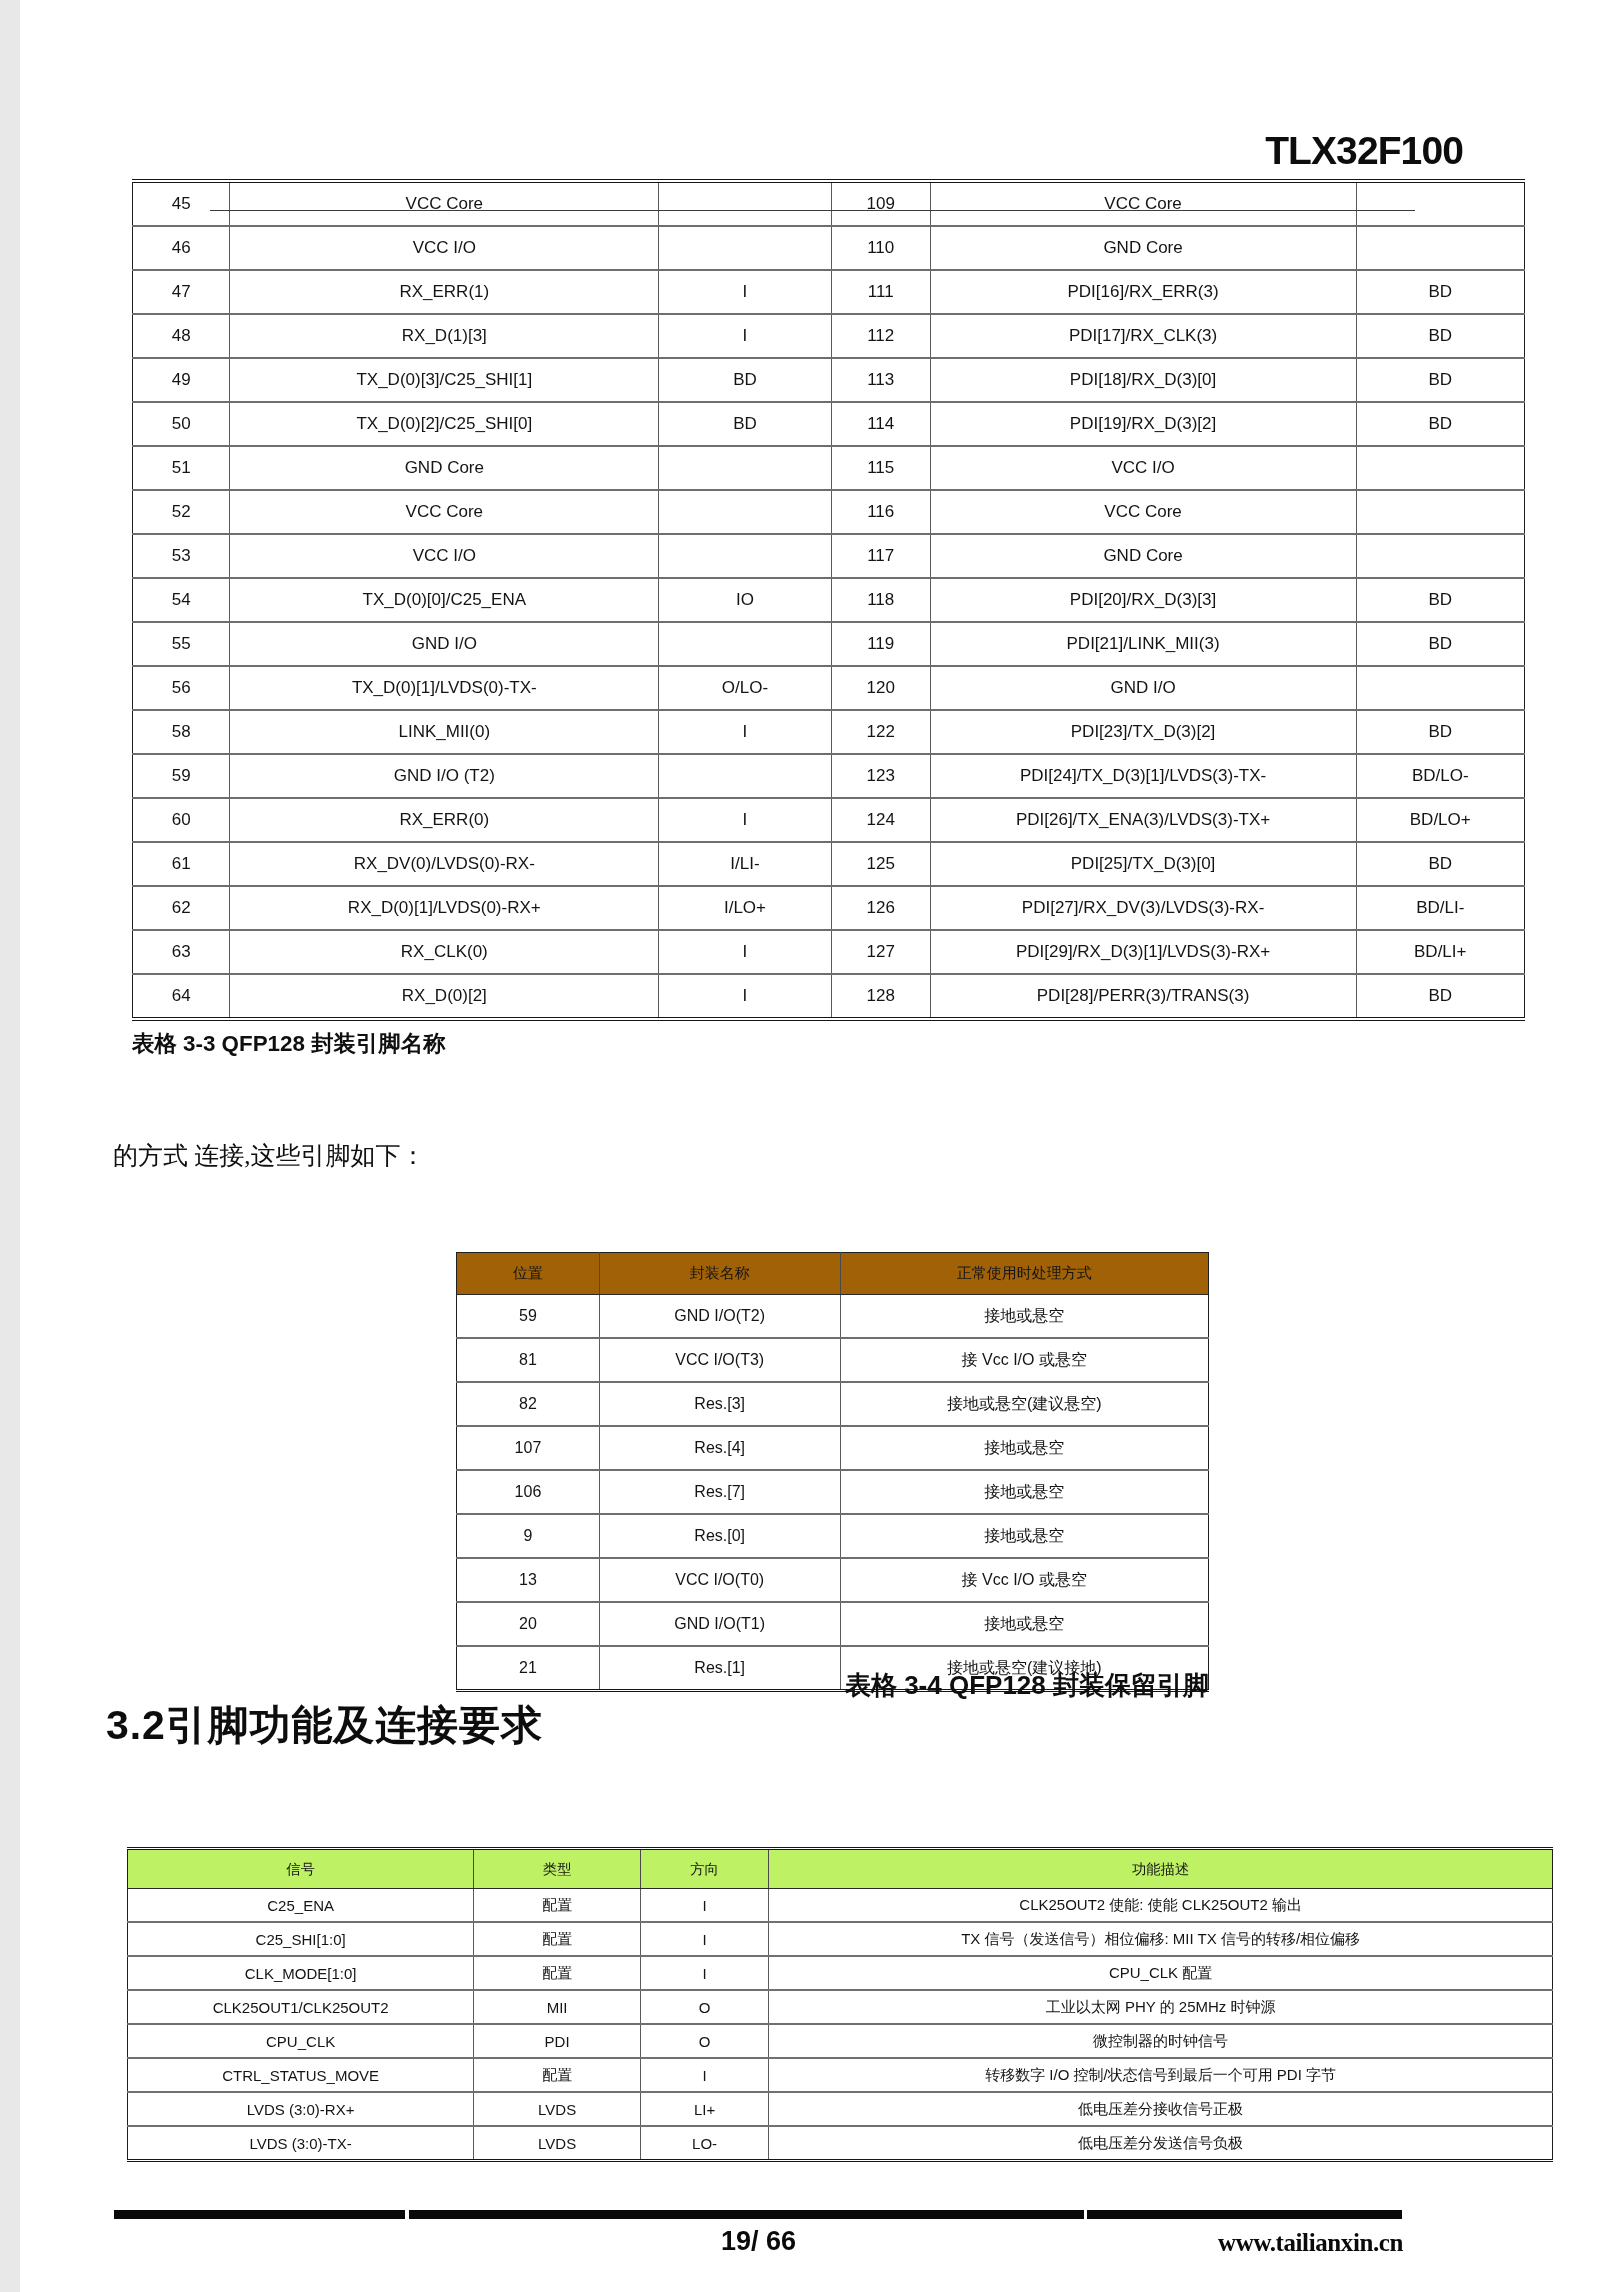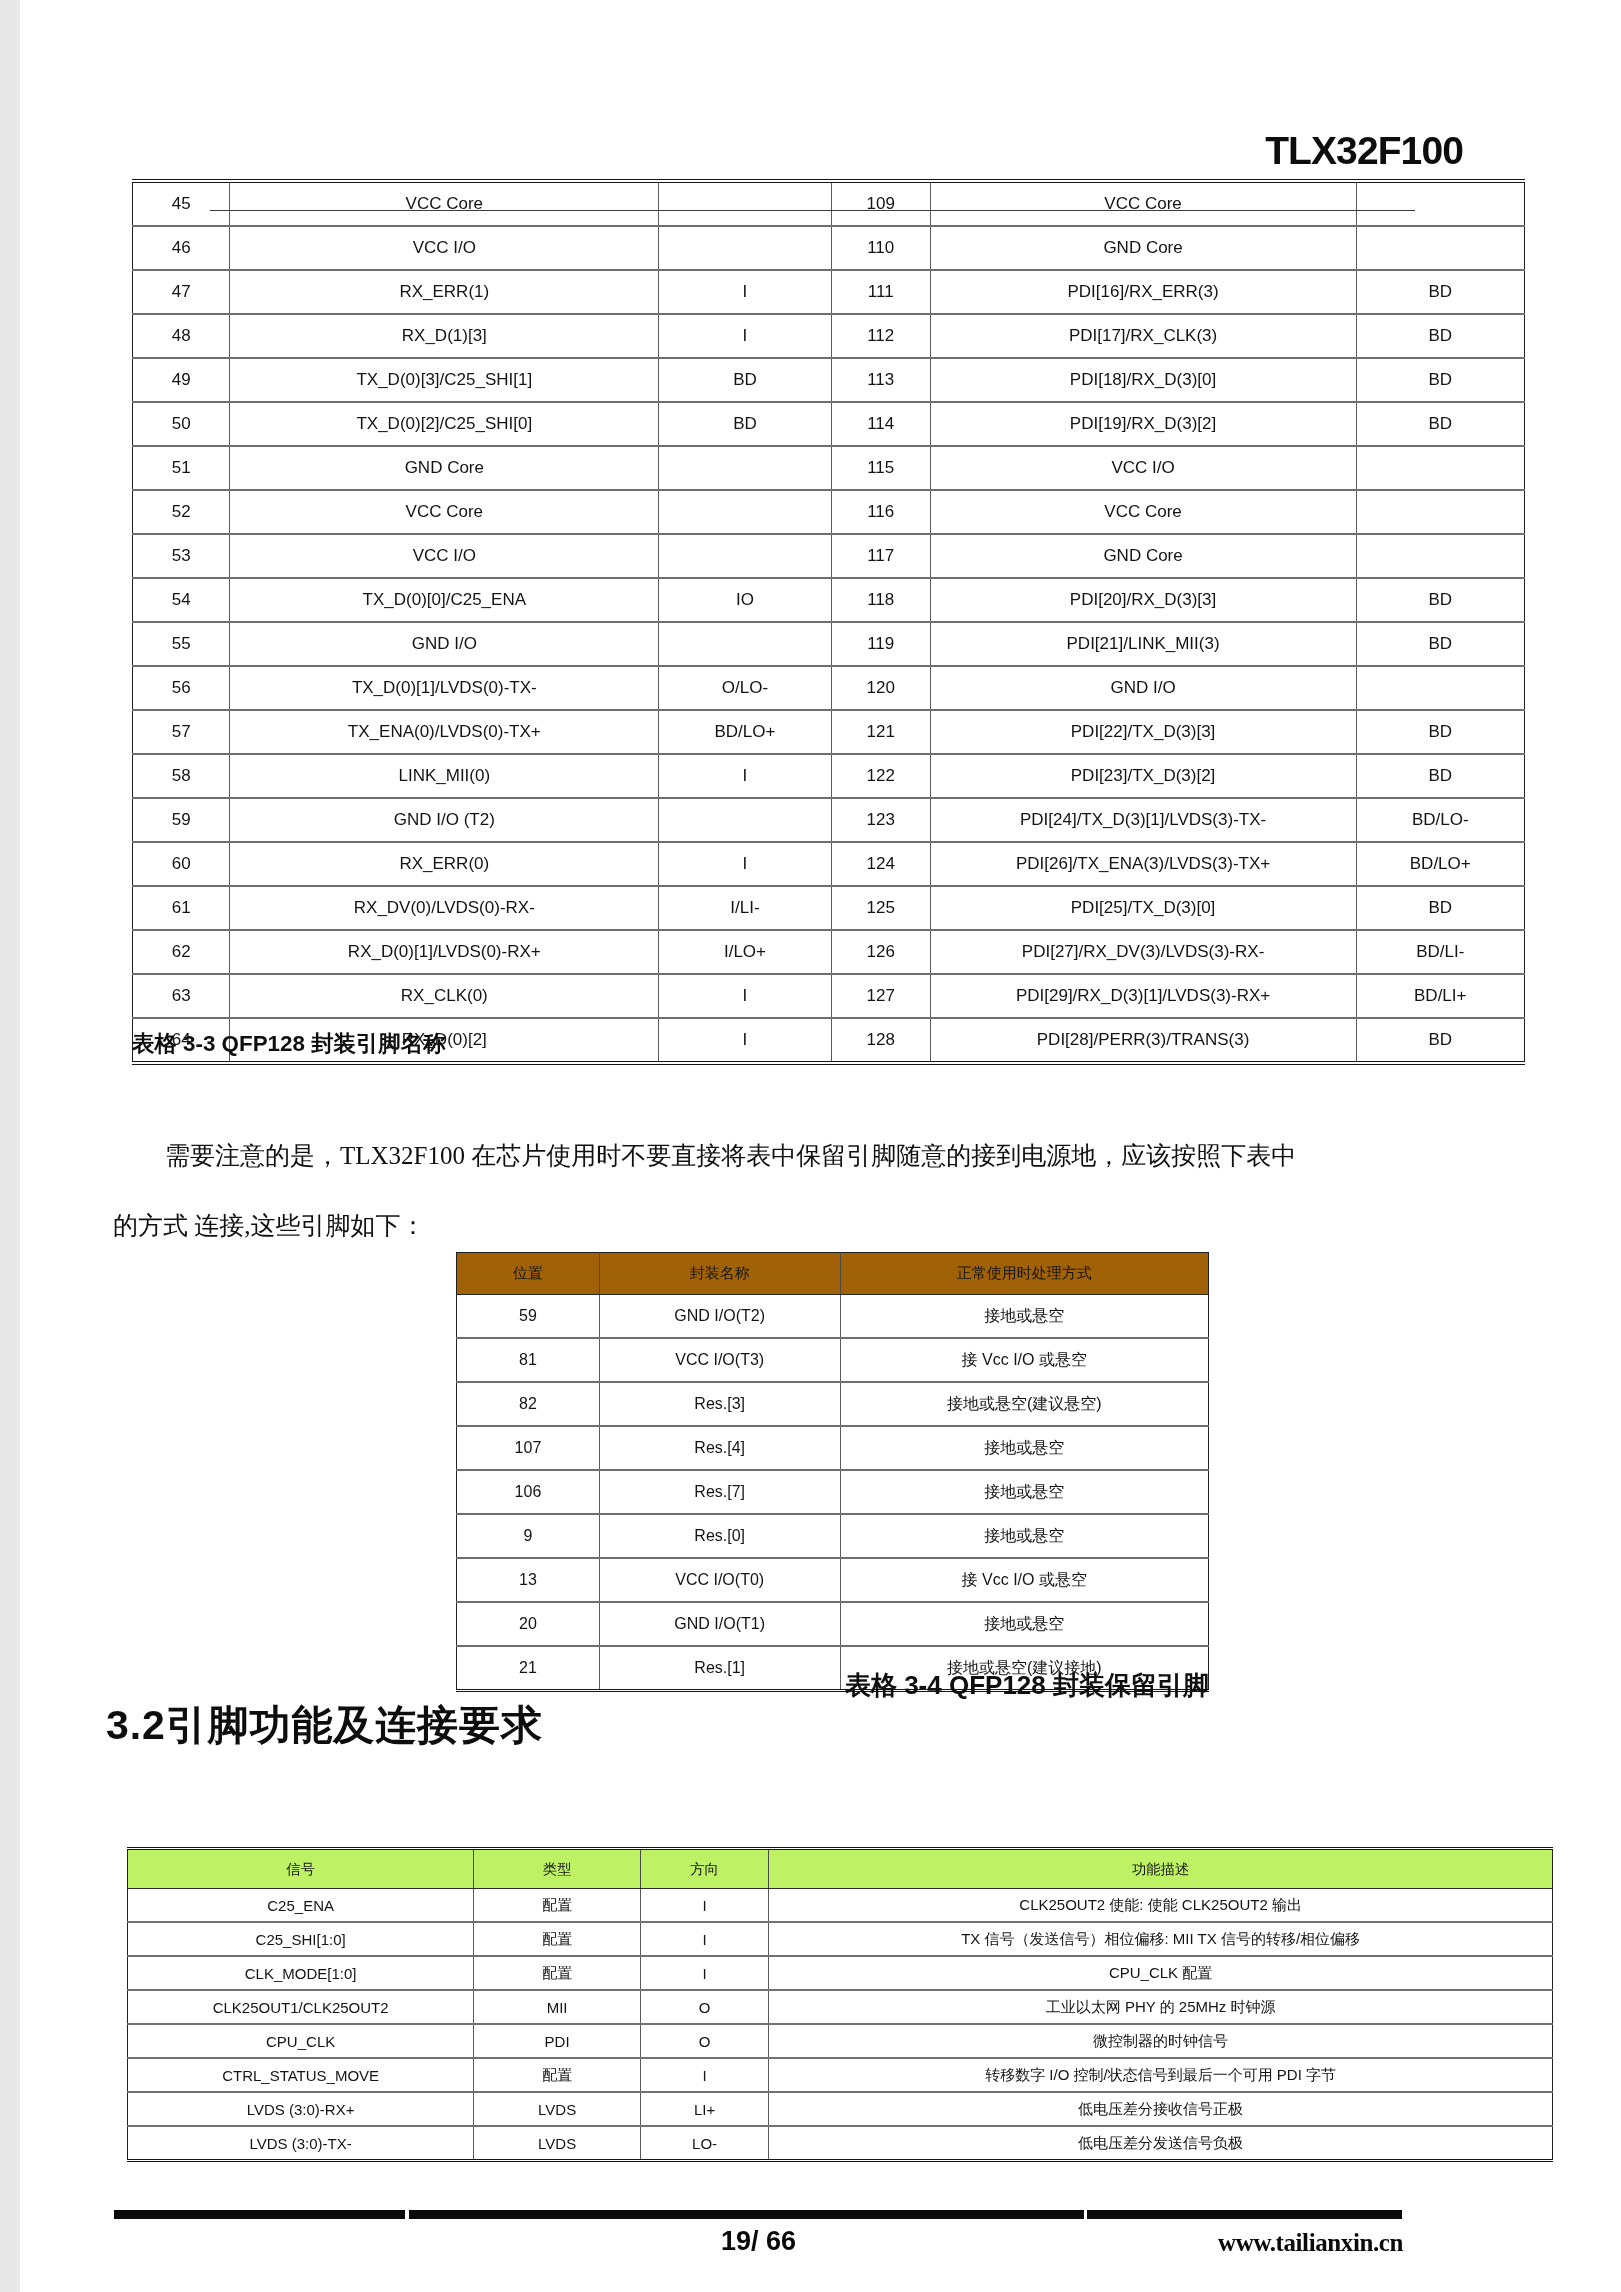--- a/index.html
+++ b/index.html
@@ -225,28 +225,20 @@
 
         <tr>
           <td>56</td>
           <td>TX_D(0)[1]/LVDS(0)-TX-</td>
           <td>O/LO-</td>
           <td>120</td>
           <td>GND I/O</td>
           <td></td>
         </tr>
 
-        <tr>
-          <td>57</td>
-          <td>TX_ENA(0)/LVDS(0)-TX+</td>
-          <td>BD/LO+</td>
-          <td>121</td>
-          <td>PDI[22]/TX_D(3)[3]</td>
-          <td>BD</td>
-        </tr>
 
         <tr>
           <td>58</td>
           <td>LINK_MII(0)</td>
           <td>I</td>
           <td>122</td>
           <td>PDI[23]/TX_D(3)[2]</td>
           <td>BD</td>
         </tr>
 
@@ -302,21 +294,20 @@
           <td>128</td>
           <td>PDI[28]/PERR(3)/TRANS(3)</td>
           <td>BD</td>
         </tr>
       </tbody>
   </table>
   <div class="row45-underline"></div>
   <div class="caption1">表格 3-3 QFP128 封装引脚名称</div>
 
   <div class="para">
-    <div class="l1">需要注意的是，TLX32F100 在芯片使用时不要直接将表中保留引脚随意的接到电源地，应该按照下表中</div>
     <div class="l2">的方式 连接,这些引脚如下：</div>
   </div>
 
   <table class="t2">
     <colgroup>
       <col style="width:19%">
         <col style="width:32%">
         <col style="width:49%">
     </colgroup>
     <thead>

